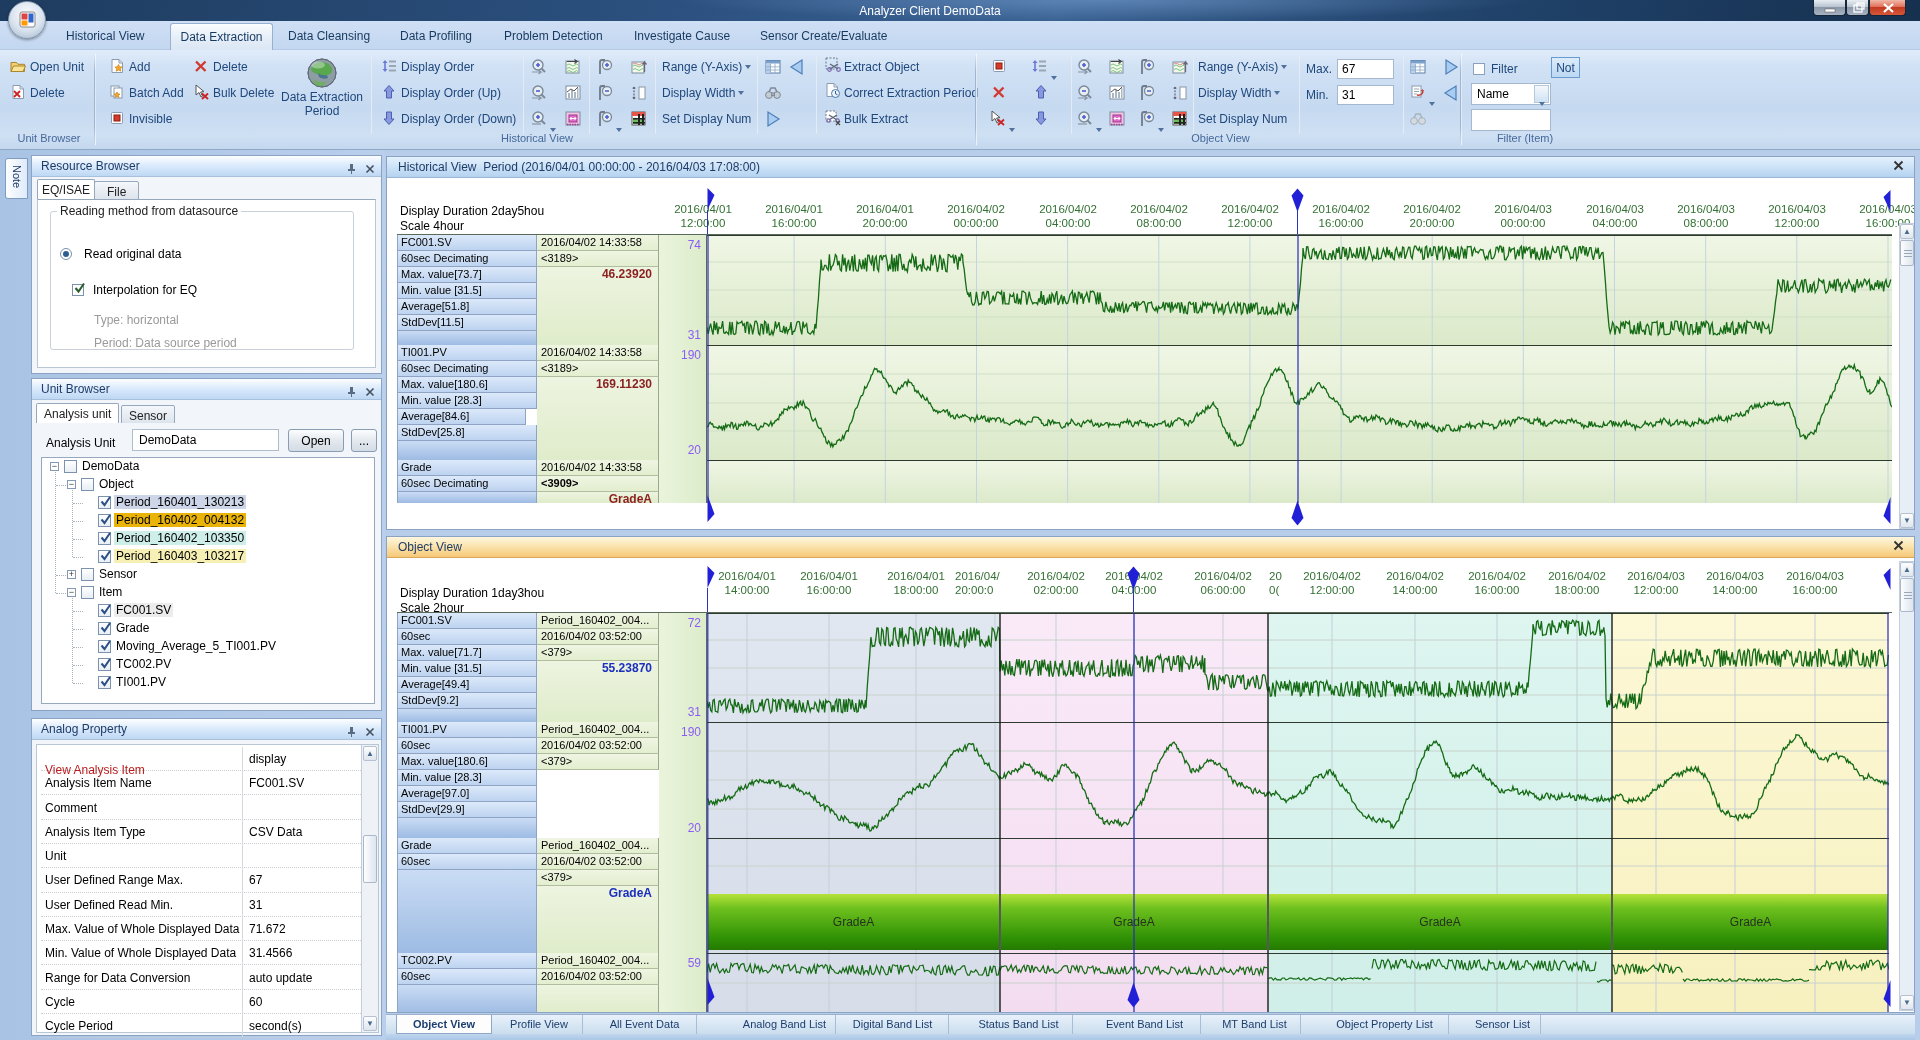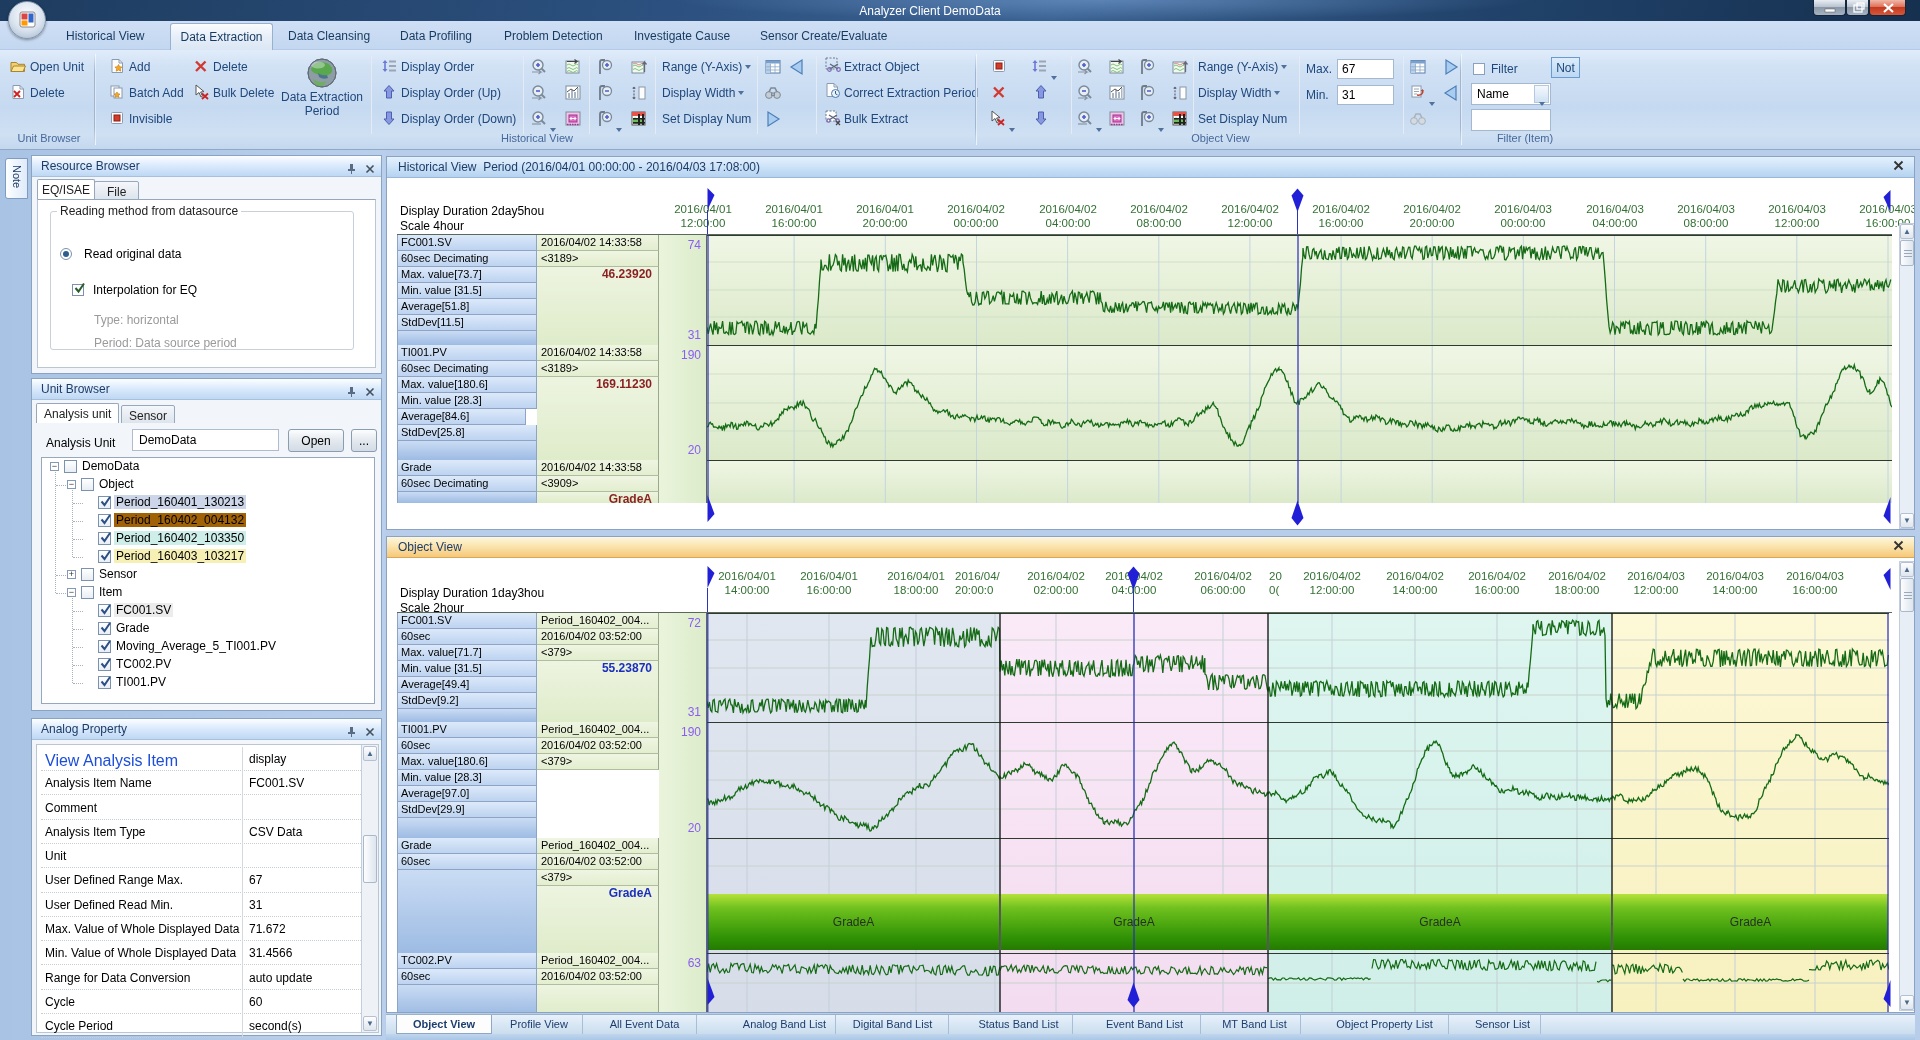--- a/index.html
+++ b/index.html
@@ -535,21 +535,21 @@
         <span style="position:absolute;left:55px;top:19px;font-size:12px;padding:0 2px;">Object</span>
         <span style="position:absolute;left:56px;top:38px;width:13px;height:13px;border:1px solid #7a92ae;background:linear-gradient(#fff,#e8eef4);"></span>
         <svg style="position:absolute;left:57px;top:37px;" width="13" height="13">
           <path d="M2.5 6.5 L5.5 10 L11 2" stroke="#2b4f87" stroke-width="2" fill="none"></path>
         </svg>
         <span style="position:absolute;left:72px;top:37px;font-size:12px;padding:0 2px;background:#ccd6e8;">Period_160401_130213</span>
         <span style="position:absolute;left:56px;top:56px;width:13px;height:13px;border:1px solid #7a92ae;background:linear-gradient(#fff,#e8eef4);"></span>
         <svg style="position:absolute;left:57px;top:55px;" width="13" height="13">
           <path d="M2.5 6.5 L5.5 10 L11 2" stroke="#2b4f87" stroke-width="2" fill="none"></path>
         </svg>
-        <span style="position:absolute;left:72px;top:55px;font-size:12px;padding:0 2px;background:#a16207;">Period_160402_004132</span>
+        <span style="position:absolute;left:72px;top:55px;font-size:12px;padding:0 2px;background:#eab308;">Period_160402_004132</span>
         <span style="position:absolute;left:56px;top:74px;width:13px;height:13px;border:1px solid #7a92ae;background:linear-gradient(#fff,#e8eef4);"></span>
         <svg style="position:absolute;left:57px;top:73px;" width="13" height="13">
           <path d="M2.5 6.5 L5.5 10 L11 2" stroke="#2b4f87" stroke-width="2" fill="none"></path>
         </svg>
         <span style="position:absolute;left:72px;top:73px;font-size:12px;padding:0 2px;background:#cdeee9;">Period_160402_103350</span>
         <span style="position:absolute;left:56px;top:92px;width:13px;height:13px;border:1px solid #7a92ae;background:linear-gradient(#fff,#e8eef4);"></span>
         <svg style="position:absolute;left:57px;top:91px;" width="13" height="13">
           <path d="M2.5 6.5 L5.5 10 L11 2" stroke="#2b4f87" stroke-width="2" fill="none"></path>
         </svg>
         <span style="position:absolute;left:72px;top:91px;font-size:12px;padding:0 2px;background:#f7f0b4;">Period_160403_103217</span>
@@ -591,21 +591,21 @@
 <div class="panel abs" style="left:31px;top:718px;width:351px;height:318px;">
   <div class="ptitle">Analog Property<span class="ptools"><svg width="11" height="12" style="vertical-align:-2px;">
           <rect x="4" y="1" width="3" height="6" fill="#5a6b84"></rect>
           <rect x="2" y="6" width="7" height="2" fill="#5a6b84"></rect>
           <rect x="5" y="8" width="1" height="3" fill="#5a6b84"></rect>
         </svg><svg width="10" height="10" style="vertical-align:-1px;margin-left:8px;">
           <path d="M1.5 1.5 L8.5 8.5 M8.5 1.5 L1.5 8.5" stroke="#44505e" stroke-width="1.6"></path>
         </svg></span></div>
   <div class="pbody" style="left:4px;top:25px;width:343px;height:289px;background:#fff;border:1px solid #b9c6d4;" id="propgrid">
       <div style="position:absolute;left:4px;top:2px;width:320px;height:24px;border-bottom:1px dotted #c9ced4;"></div>
-      <span style="position:absolute;left:8px;top:7px;font-size:16px;color:#1d4ed8;">View Analysis Item</span>
+      <span style="position:absolute;left:8px;top:18px;font-size:12px;color:#b91c1c;">View Analysis Item</span>
       <span style="position:absolute;left:212px;top:7px;font-size:12px;color:#000;">display</span>
       <div style="position:absolute;left:4px;top:26px;width:320px;height:24px;border-bottom:1px dotted #c9ced4;"></div>
       <span style="position:absolute;left:8px;top:31px;font-size:12px;color:#000;">Analysis Item Name</span>
       <span style="position:absolute;left:212px;top:31px;font-size:12px;color:#000;">FC001.SV</span>
       <div style="position:absolute;left:4px;top:51px;width:320px;height:24px;border-bottom:1px dotted #c9ced4;"></div>
       <span style="position:absolute;left:8px;top:56px;font-size:12px;color:#000;">Comment</span>
       <span style="position:absolute;left:212px;top:56px;font-size:12px;color:#000;"></span>
       <div style="position:absolute;left:4px;top:75px;width:320px;height:24px;border-bottom:1px dotted #c9ced4;"></div>
       <span style="position:absolute;left:8px;top:80px;font-size:12px;color:#000;">Analysis Item Type</span>
       <span style="position:absolute;left:212px;top:80px;font-size:12px;color:#000;">CSV Data</span>
@@ -690,21 +690,21 @@
       <div class="valcell" style="left:150px;top:188px;width:122px;height:16px;">2016/04/02 14:33:58</div>
       <div class="valcell" style="left:150px;top:204px;width:122px;height:16px;">&lt;3189&gt;</div>
       <div class="valbig" style="left:150px;top:220px;width:122px;height:83px;color:#8b1f1f;">169.11230</div>
       <div class="yaxcol" style="left:272px;top:188px;width:48px;height:115px;"></div>
       <div class="yaxnum" style="left:272px;top:191px;width:42px;">190</div>
       <div class="yaxnum" style="left:272px;top:286px;width:42px;">20</div>
       <div class="lblcell" style="left:10px;top:303px;width:140px;height:16px;">Grade</div>
       <div class="lblcell" style="left:10px;top:319px;width:140px;height:16px;">60sec Decimating</div>
       <div class="lblstrip" style="left:10px;top:335px;width:140px;height:11px;"></div>
       <div class="valcell" style="left:150px;top:303px;width:122px;height:16px;">2016/04/02 14:33:58</div>
-      <div class="valcell" style="left:150px;top:319px;width:122px;height:16px;">&lt;3909&gt;</div>
+      <div class="valcell" style="left:150px;top:319px;width:122px;height:16px;font-weight:bold;">&lt;3909&gt;</div>
       <div class="valbig" style="left:150px;top:335px;width:122px;height:11px;color:#8b1f1f;">GradeA</div>
       <div class="yaxcol" style="left:272px;top:303px;width:48px;height:43px;"></div>
       <div class="abs" style="left:10px;top:77px;width:1495px;height:1px;background:#5a6a5a;"></div>
     </div>
   <div id="histsvg" class="abs" style="left:320px;top:78px;"><svg width="1185" height="268">
         <defs>
           <linearGradient id="gb" x1="0" y1="0" x2="0" y2="1">
             <stop offset="0" stop-color="#f0f6e5"></stop>
             <stop offset="1" stop-color="#dbe9c9"></stop>
           </linearGradient>
@@ -809,21 +809,21 @@
       <div class="valcell" style="left:150px;top:333px;width:122px;height:16px;">&lt;379&gt;</div>
       <div class="valbig" style="left:150px;top:349px;width:122px;height:67px;color:#1b2fbf;">GradeA</div>
       <div class="yaxcol" style="left:272px;top:301px;width:48px;height:115px;"></div>
       <div class="lblcell" style="left:10px;top:416px;width:140px;height:16px;">TC002.PV</div>
       <div class="lblcell" style="left:10px;top:432px;width:140px;height:16px;">60sec</div>
       <div class="lblstrip" style="left:10px;top:448px;width:140px;height:29px;"></div>
       <div class="valcell" style="left:150px;top:416px;width:122px;height:16px;">Period_160402_004...</div>
       <div class="valcell" style="left:150px;top:432px;width:122px;height:16px;">2016/04/02 03:52:00</div>
       <div class="valbig" style="left:150px;top:448px;width:122px;height:29px;color:#1b2fbf;"></div>
       <div class="yaxcol" style="left:272px;top:416px;width:48px;height:61px;"></div>
-      <div class="yaxnum" style="left:272px;top:419px;width:42px;">63</div>
+      <div class="yaxnum" style="left:272px;top:419px;width:42px;">59</div>
       <div class="abs" style="left:10px;top:75px;width:1495px;height:1px;background:#5a6a5a;"></div>
     </div>
   <div id="objsvg" class="abs" style="left:320px;top:76px;"><svg width="1182" height="401">
         <defs>
           <linearGradient id="sg0" x1="0" y1="0" x2="0" y2="1">
             <stop offset="0" stop-color="#e1e7f0"></stop>
             <stop offset="1" stop-color="#d6dde9"></stop>
           </linearGradient>
           <linearGradient id="sg1" x1="0" y1="0" x2="0" y2="1">
             <stop offset="0" stop-color="#faeaf8"></stop>

